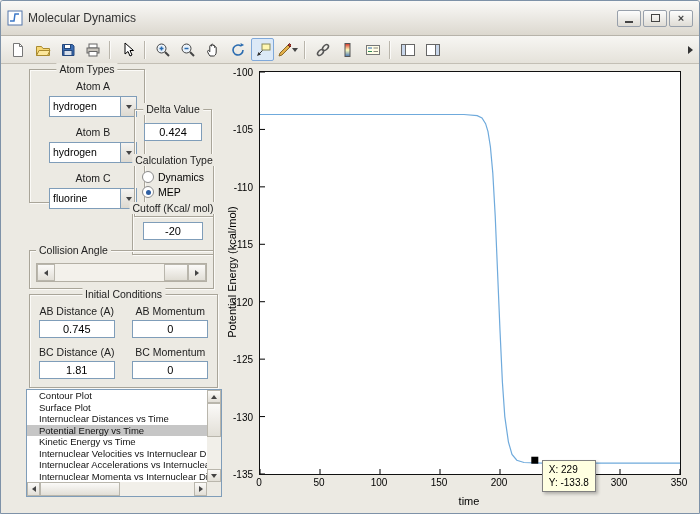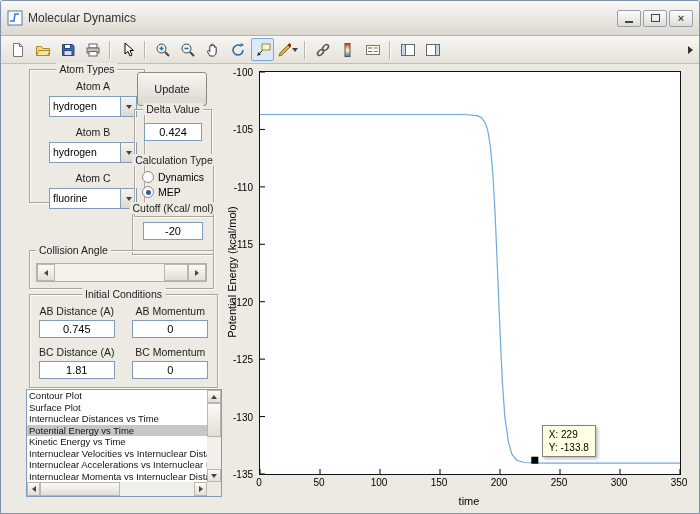--- a/index.html
+++ b/index.html
@@ -56,31 +56,31 @@
   .slider-track { flex:1; position:relative; }
   .slider-thumb { position:absolute; right:0; top:0; bottom:0; width:22px; background:linear-gradient(#FBFAF8,#E0DDD4); border:1px solid #B9B6AC; }
 
   
   .ic-grid { display:grid; grid-template-columns:1fr 1fr; padding-top:10px; row-gap:2px; }
   .ic-grid .edit { width:74px; margin:1px auto 6px; }
 
   
   .listbox { position:absolute; left:25px; top:325px; width:194px; height:106px; border:1px solid #7F9DB9; background:#fff; }
   .list-rows { position:absolute; left:0; top:0; right:14px; bottom:14px; overflow:hidden; }
-  .list-item { height:11.5px; line-height:11.5px; font-size:9.5px; padding-left:2px; white-space:nowrap; color:#111; }
+  .list-item { height:11.5px; line-height:11.5px; font-size:9.5px; padding-left:12px; white-space:nowrap; color:#111; }
   .list-item.selected { background:#C6C6C6; }
   .vscroll { position:absolute; right:0; top:0; bottom:14px; width:14px; background:#F1EFE9; }
   .hscroll { position:absolute; left:0; right:14px; bottom:0; height:14px; background:#F1EFE9; }
   .sb-box { position:absolute; background:linear-gradient(#FBFAF8,#E2DFD7); border:1px solid #B9B6AC; display:flex; align-items:center; justify-content:center; }
   .scroll-corner { position:absolute; right:0; bottom:0; width:14px; height:14px; background:#ECEAE3; }
 
   
   .plot-area { position:absolute; left:258px; top:7px; width:420px; height:402px; background:#fff; border:1px solid #111; }
   .plot-area svg { position:absolute; left:0; top:0; }
-  .datatip { position:absolute; background:#FFFFE1; border:1px solid #808080; box-shadow:2px 2px 3px rgba(0,0,0,0.25); font-size:10px; line-height:13px; padding:2px 6px; white-space:nowrap; z-index:5; }
+  .datatip { position:absolute; background:#FFFFE1; border:1px solid #808080; box-shadow:2px 2px 3px rgba(0,0,0,0.25); font-size:10px; line-height:13px; padding:2px 6px; white-space:nowrap; z-index:5;margin-top:35px; }
   .xtick-labels { position:absolute; left:258px; top:413px; width:422px; height:12px; }
   .xtick-labels div { position:absolute; transform:translateX(-50%); font-size:10px; color:#000; }
   .ytick-labels { position:absolute; left:216px; top:8px; width:38px; height:402px; }
   .ytick-labels div { position:absolute; right:2px; transform:translateY(-50%); font-size:10px; color:#000; }
   .xlabel { position:absolute; left:258px; width:420px; top:431px; text-align:center; font-size:11px; color:#000; }
   .ylabel { position:absolute; left:231px; top:208px; transform:translate(-50%,-50%) rotate(-90deg); font-size:11px; color:#000; white-space:nowrap; }
 </style>
 </head>
 <body>
 
@@ -246,21 +246,20 @@
       </span>
       <span class="field-label" style="margin-top:9px;">Atom C</span>
       <span class="combo">
         <span class="combo-text">fluorine</span>
         <span class="combo-btn">
             <span class="tri-down"></span>
           </span>
       </span>
     </div>
 
-    <div class="push-btn">Update</div>
 
     <div class="panel" style="left:133px; top:45px; width:76px; height:44px;">
       <span class="panel-title centered">Delta Value</span>
       <input class="edit" style="width: 56px; margin: 13px auto 0px;" value="0.424">
     </div>
 
     <div class="panel" style="left:133px; top:96px; width:78px; height:55px;">
       <span class="panel-title centered">Calculation Type</span>
       <div class="radio-row" style="margin-top:10px;">
         <span class="radio-circle"></span>

